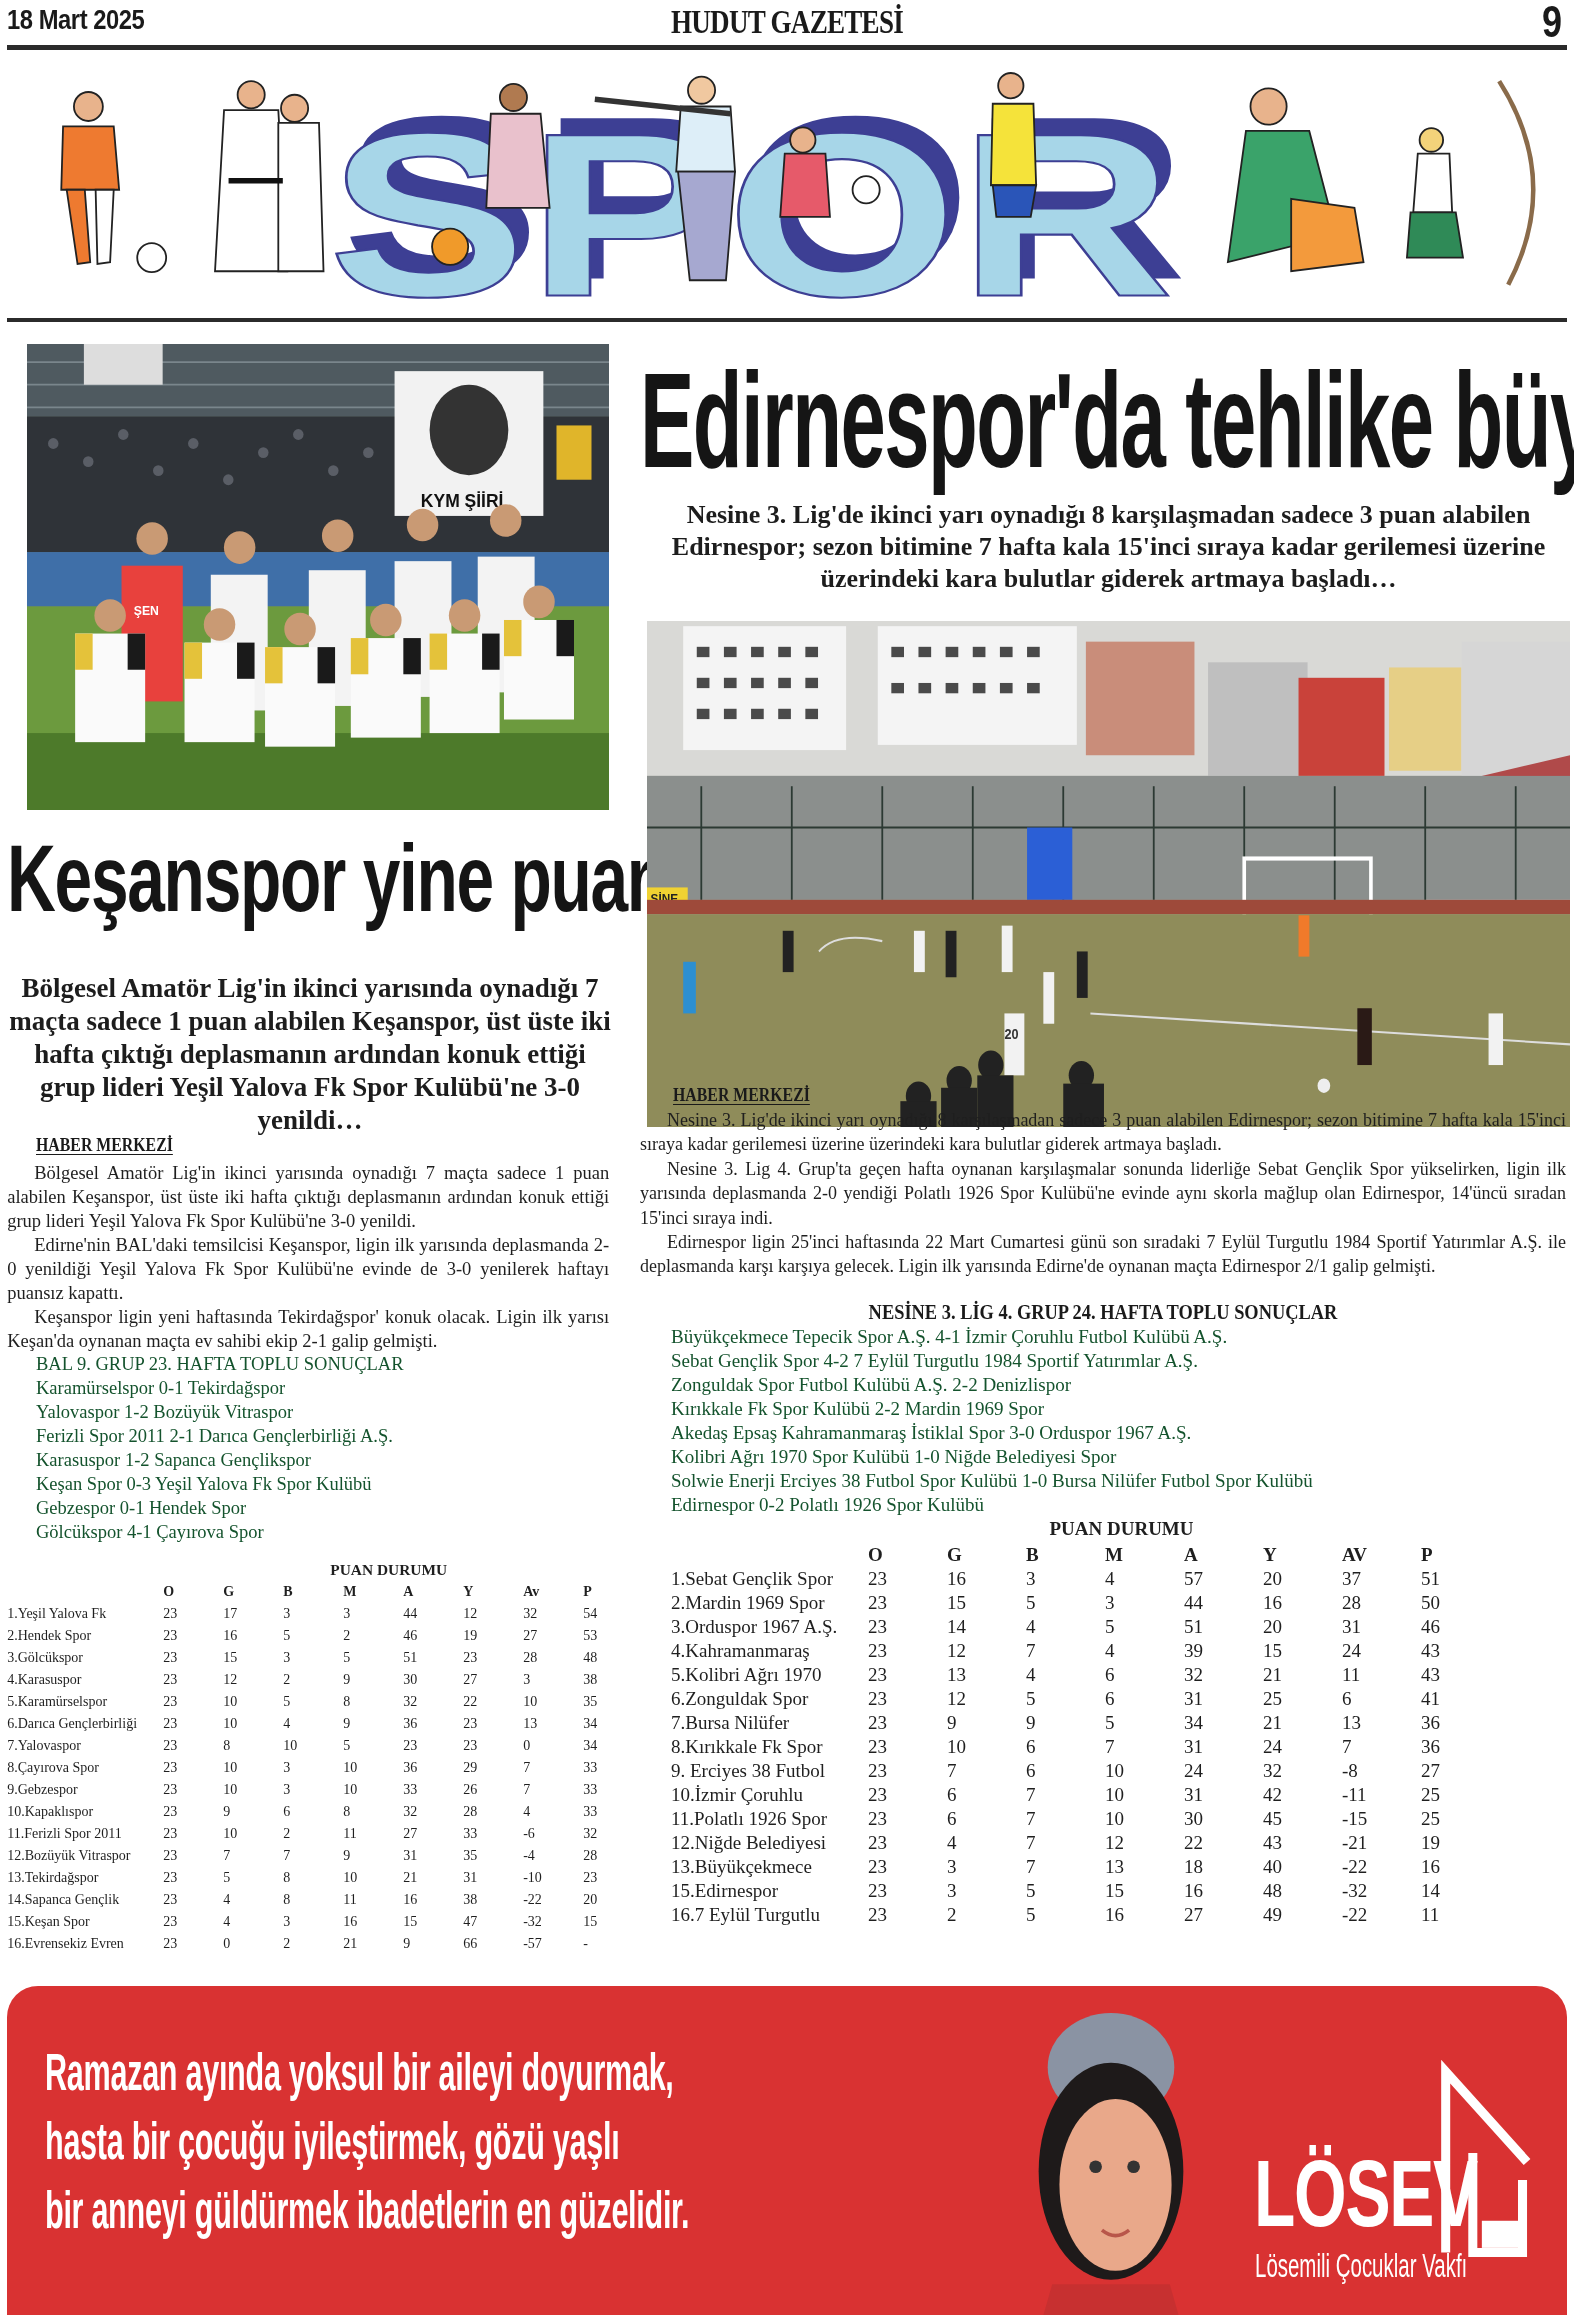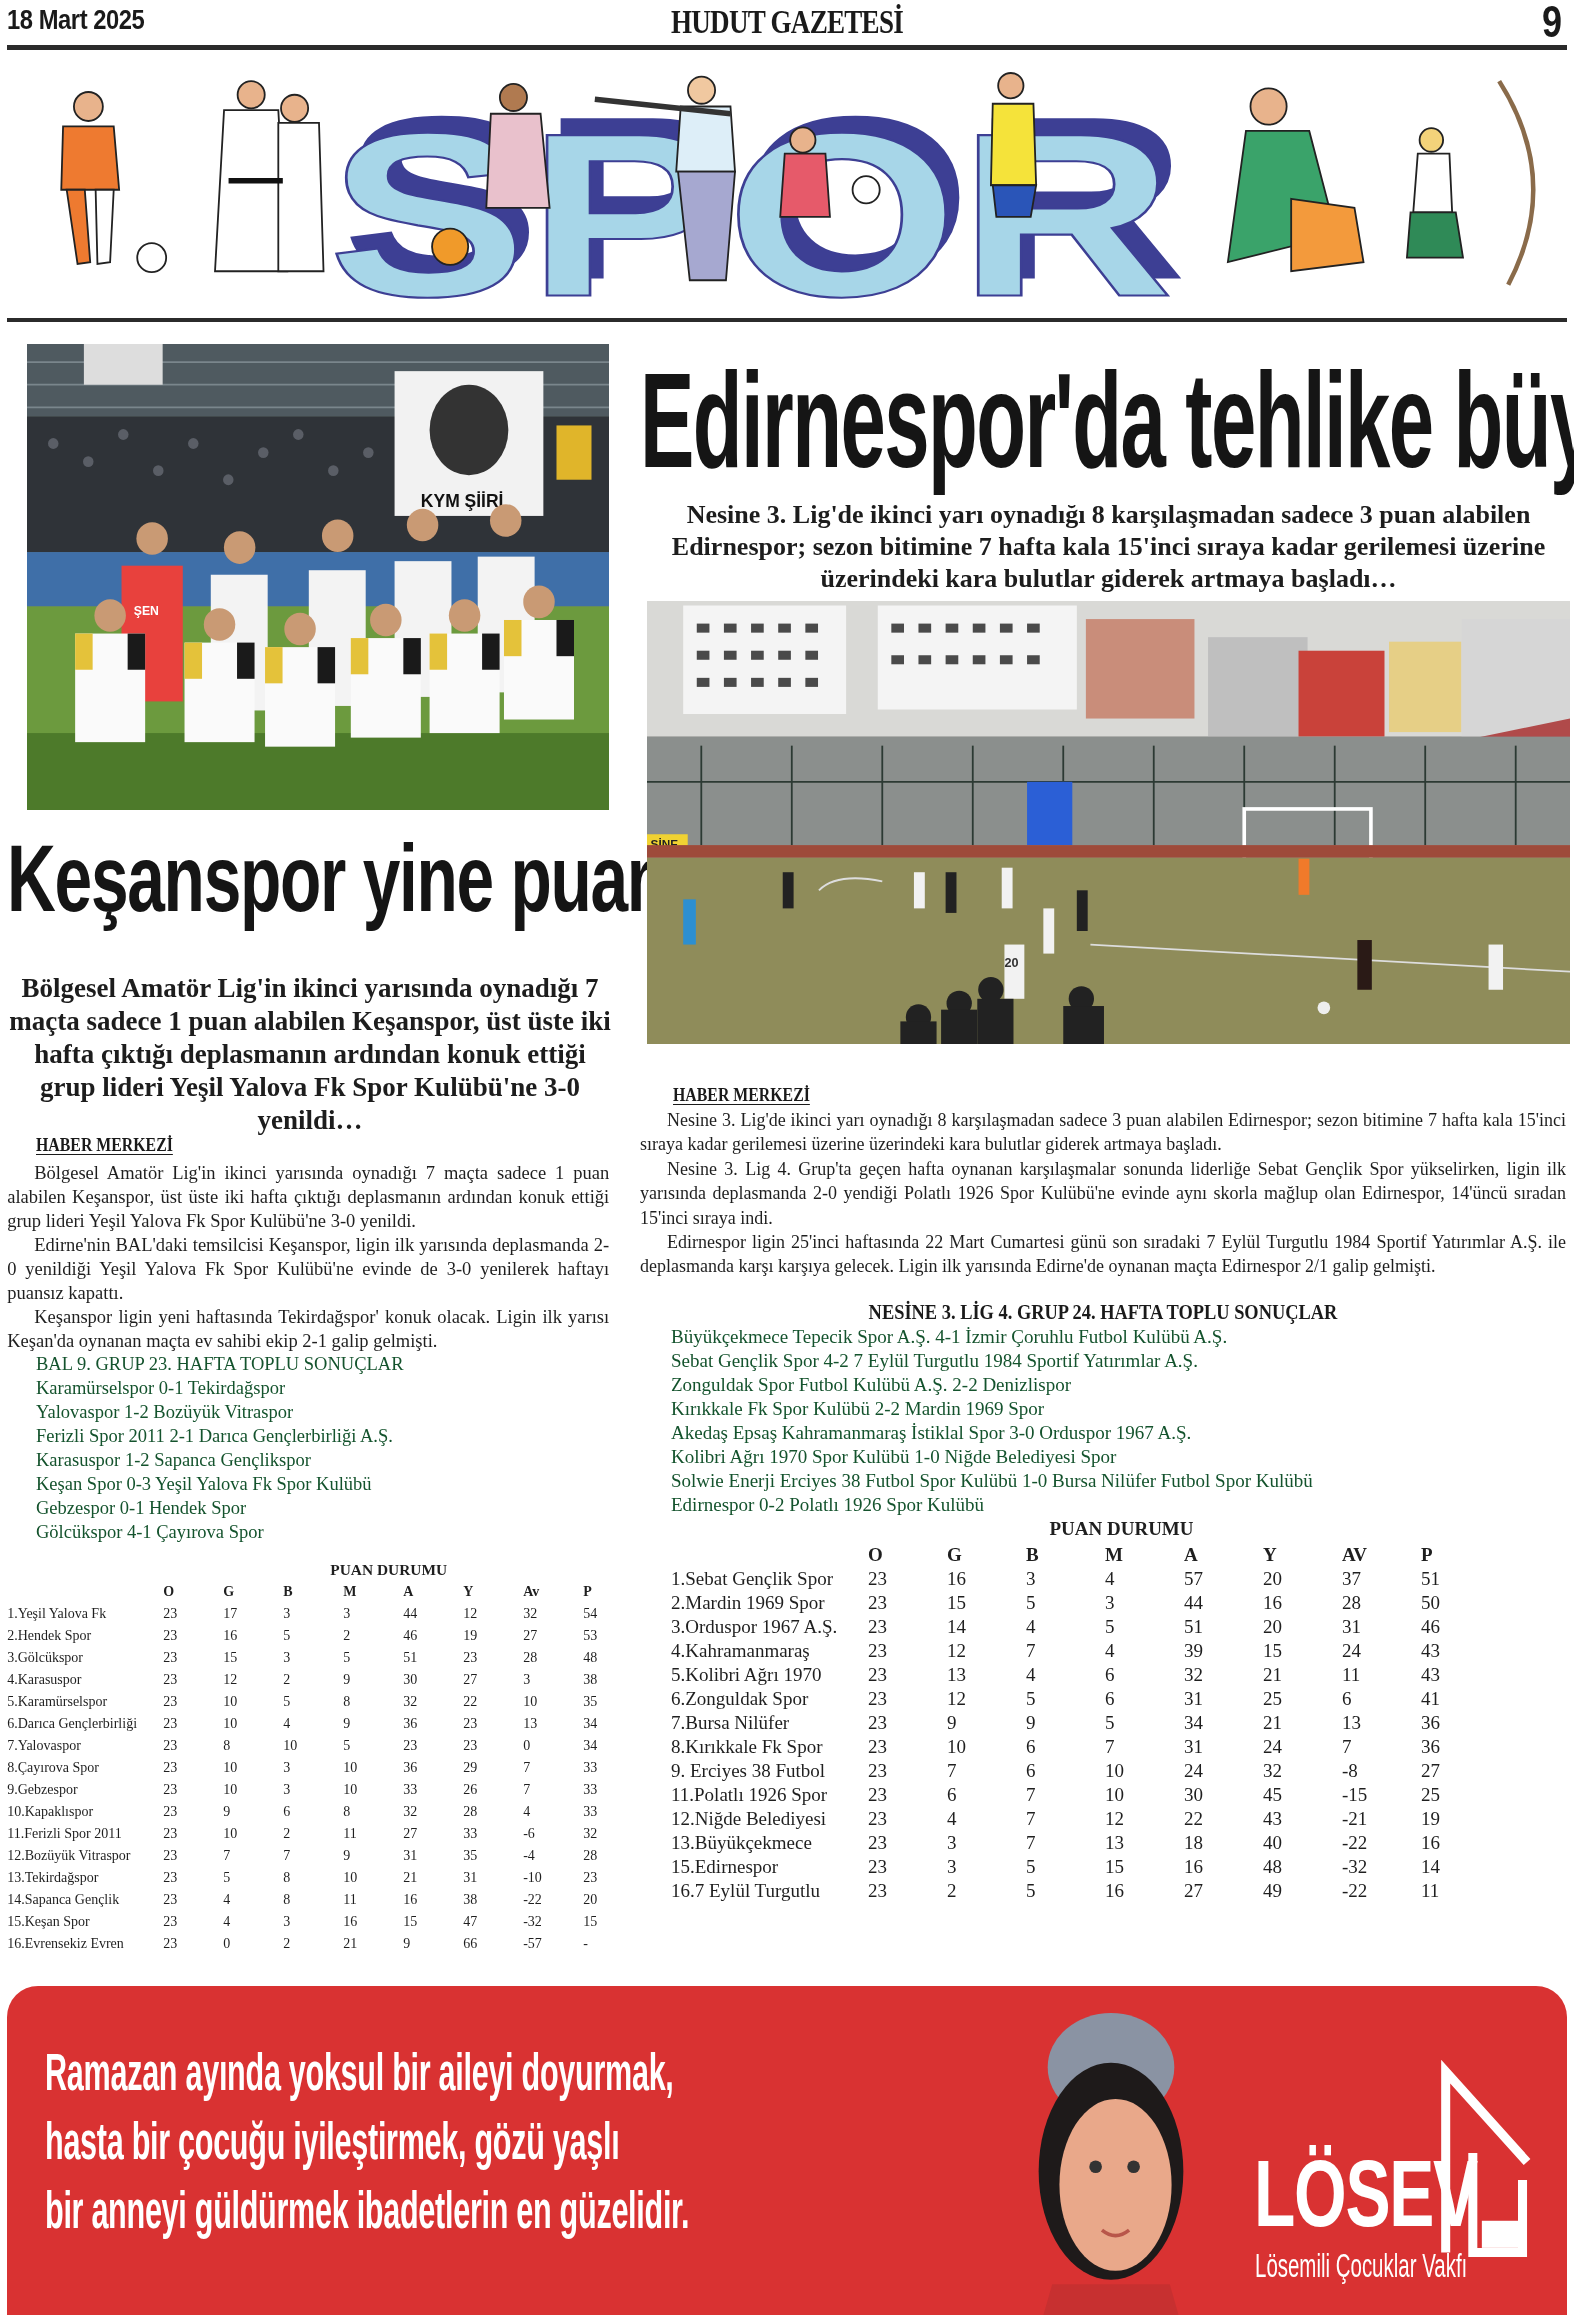--- a/index.html
+++ b/index.html
@@ -430,21 +430,21 @@
         </tr>
       </tbody>
   </table>
 </article>
 
 <article>
   <h1 class="headline" style="left:640px;top:342px;font-size:136px;transform:scaleX(0.6);letter-spacing:-2.7px;">Edirnespor'da tehlike büyüyor</h1>
 
   <div class="deck" style="left:656px;top:499px;width:905px;font-size:26px;line-height:32px;">Nesine 3. Lig'de ikinci yarı oynadığı 8 karşılaşmadan sadece 3 puan alabilen Edirnespor; sezon bitimine 7 hafta kala 15'inci sıraya kadar gerilemesi üzerine üzerindeki kara bulutlar giderek artmaya başladı…</div>
 
-  <div class="photo" style="left:647px;top:601px;width:923px;height:443px;">
+  <div class="photo" style="left:647px;top:621px;width:923px;height:506px;">
     <svg viewBox="0 0 1020 490" preserveAspectRatio="none">
       <rect width="1020" height="490" fill="#a7a59a"></rect>
 
       <rect x="0" y="0" width="1020" height="150" fill="#d9d9d6"></rect>
       <rect x="40" y="5" width="180" height="120" fill="#f4f4f4"></rect>
       <g fill="#4a4a4a">
         <rect x="55" y="25" width="14" height="10"></rect>
           <rect x="85" y="25" width="14" height="10"></rect>
           <rect x="115" y="25" width="14" height="10"></rect>
           <rect x="145" y="25" width="14" height="10"></rect>
@@ -678,20 +678,31 @@
         <tr>
           <td>9. Erciyes 38 Futbol</td>
           <td>23</td>
           <td>7</td>
           <td>6</td>
           <td>10</td>
           <td>24</td>
           <td>32</td>
           <td>-8</td>
           <td>27</td>
+        </tr>
+        <tr>
+          <td>10.İzmir Çoruhlu</td>
+          <td>23</td>
+          <td>6</td>
+          <td>7</td>
+          <td>10</td>
+          <td>31</td>
+          <td>42</td>
+          <td>-11</td>
+          <td>25</td>
         </tr>
         <tr>
           <td>11.Polatlı 1926 Spor</td>
           <td>23</td>
           <td>6</td>
           <td>7</td>
           <td>10</td>
           <td>30</td>
           <td>45</td>
           <td>-15</td>

